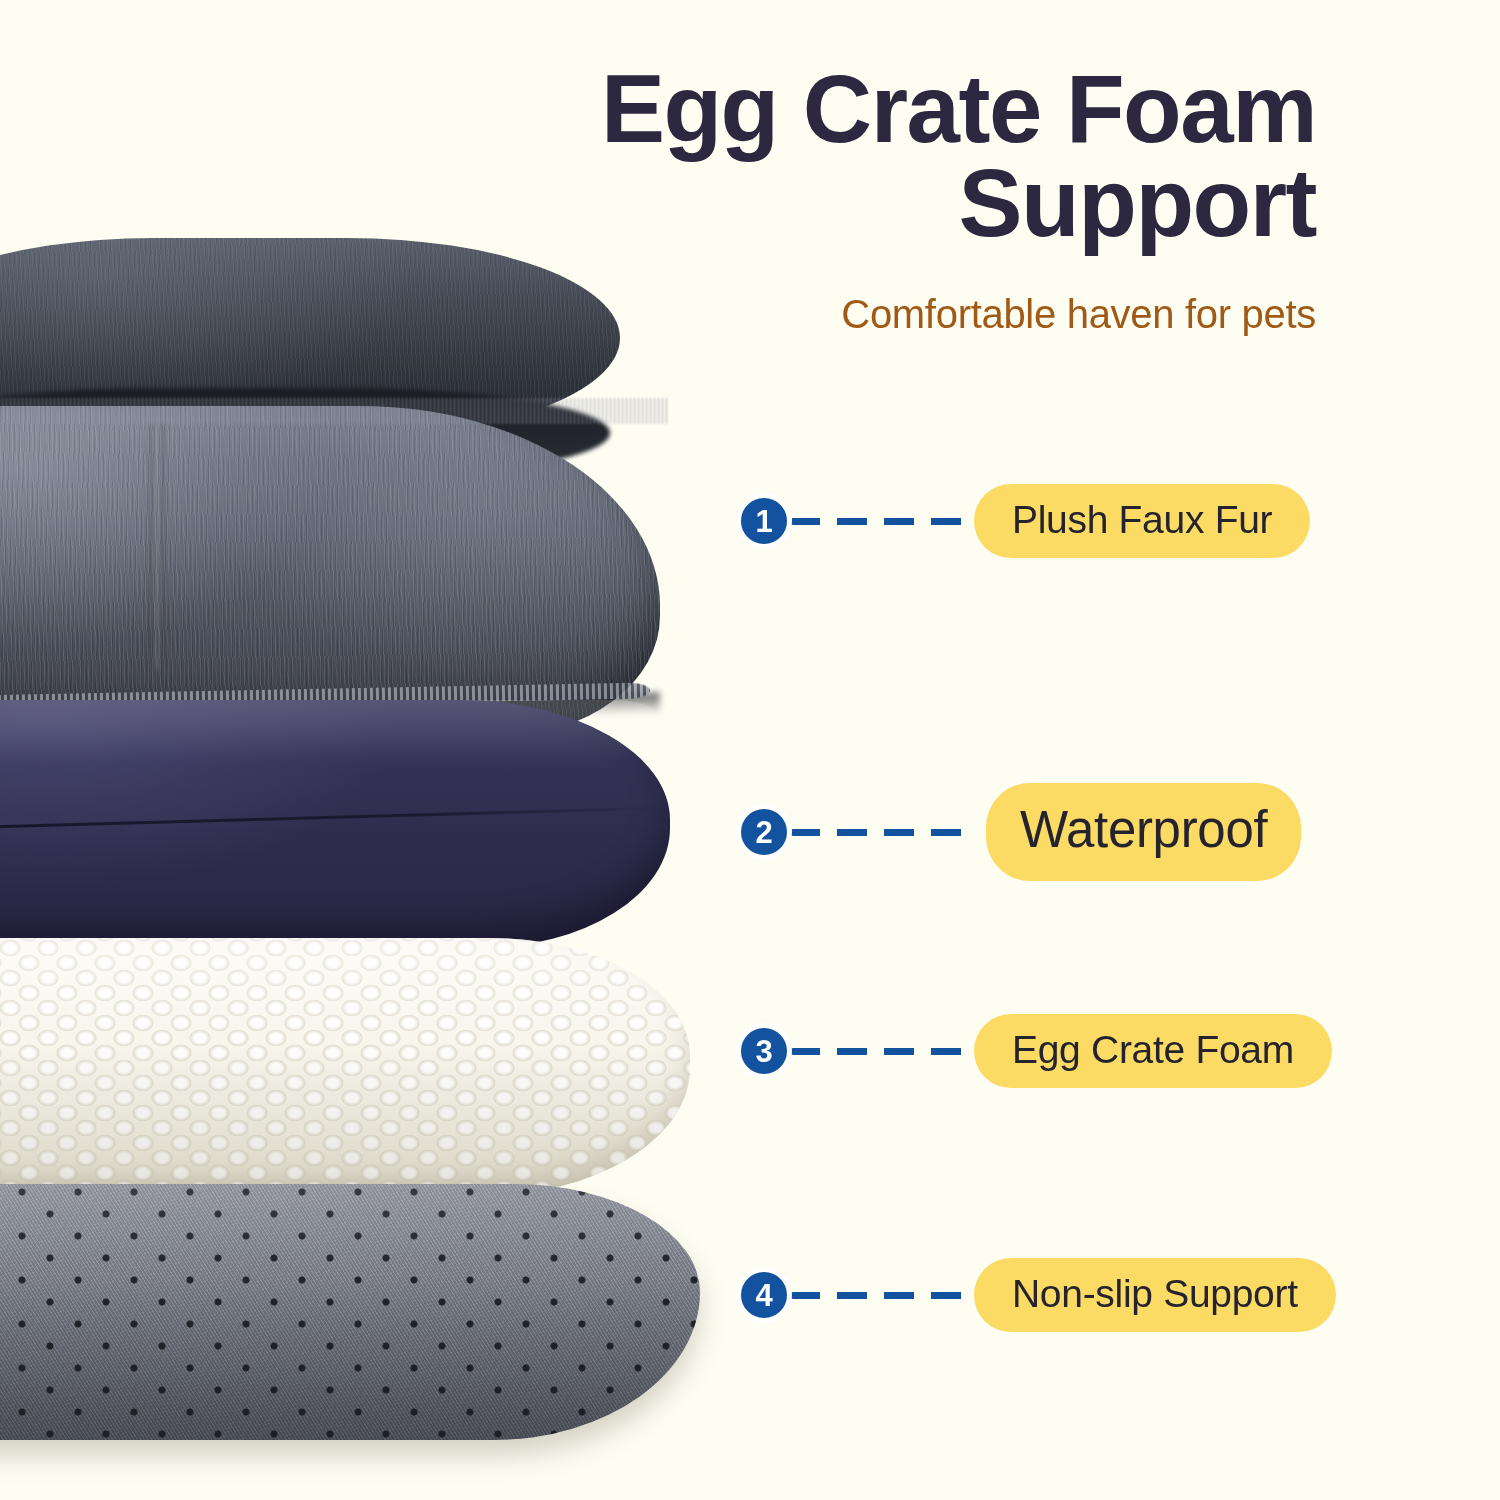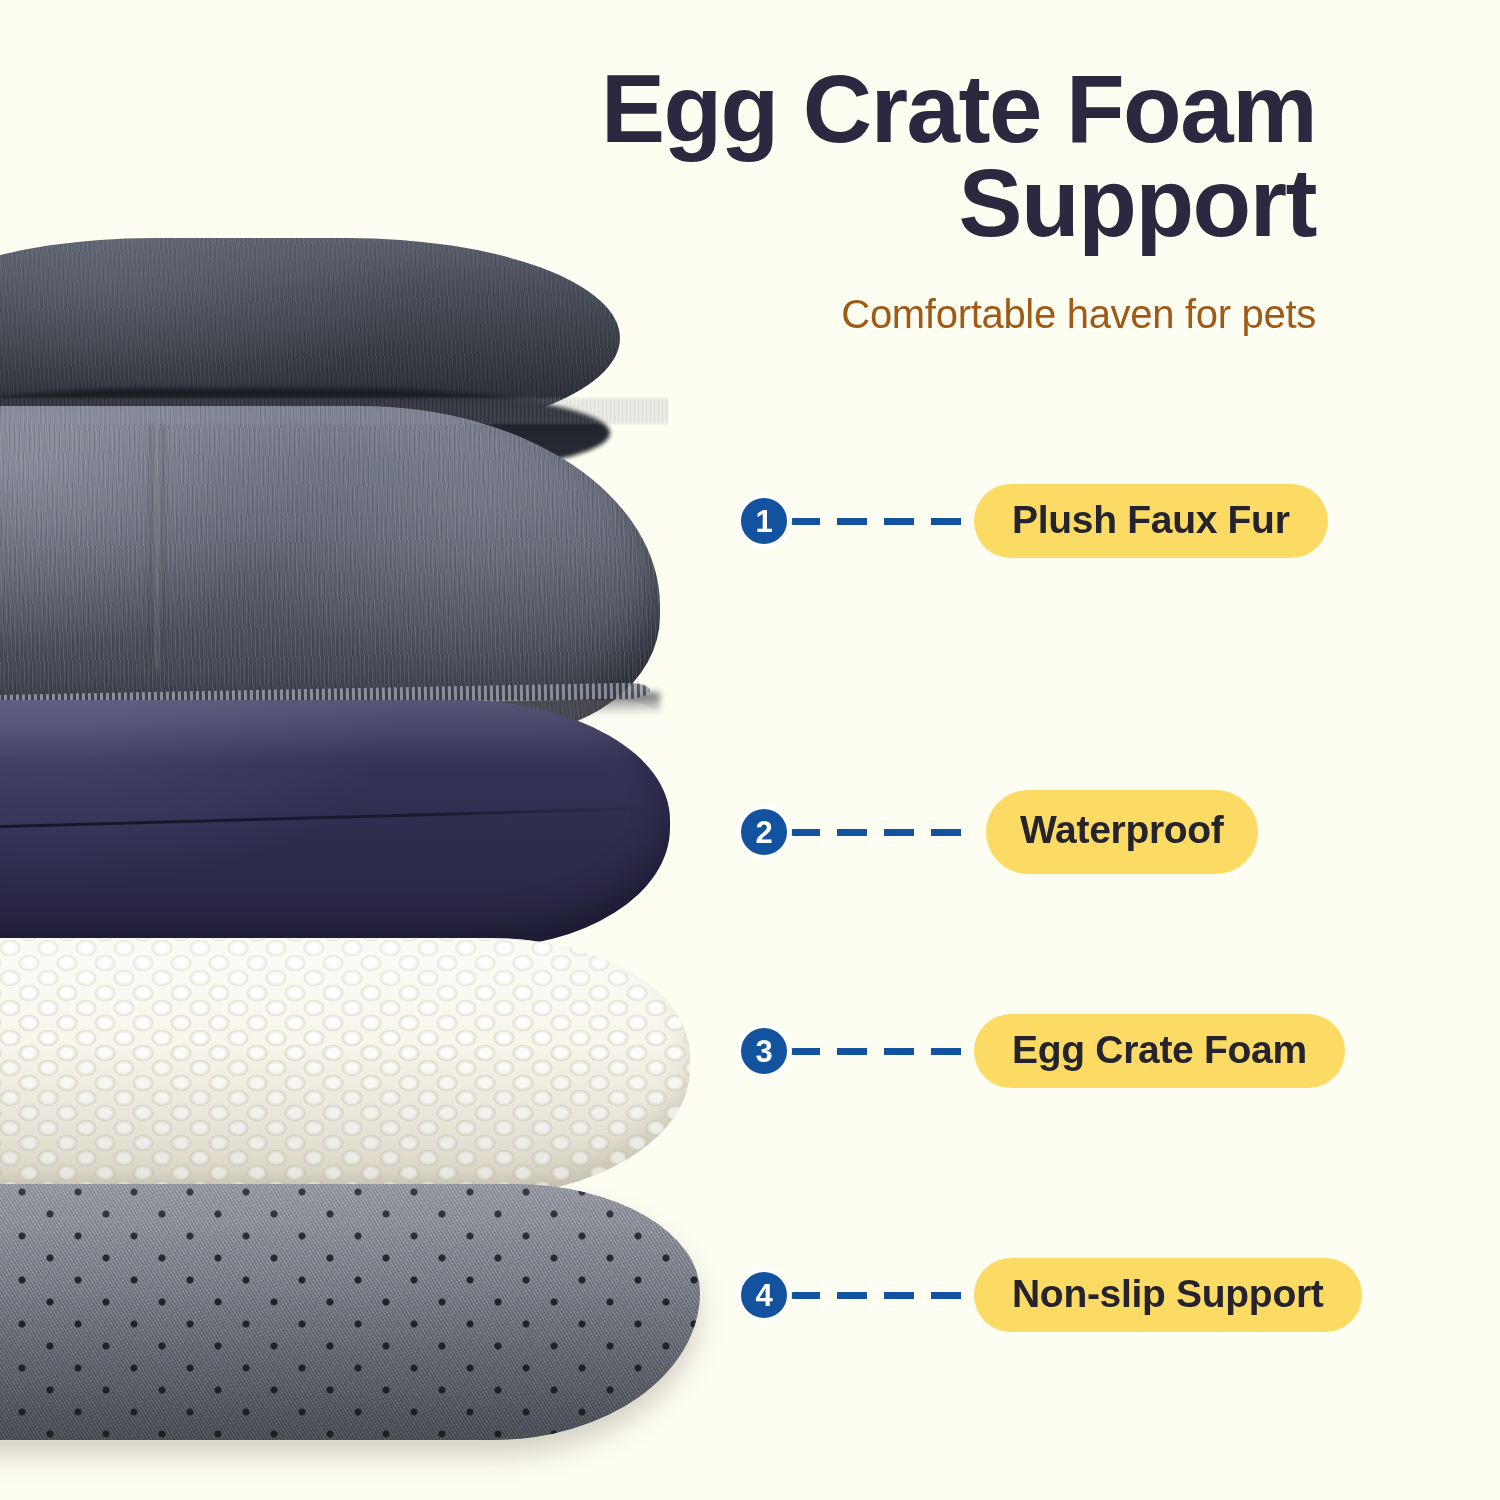--- a/index.html
+++ b/index.html
@@ -286,37 +286,37 @@
     border-radius: 4px;
     margin-left: -2px;
     background-image: repeating-linear-gradient(90deg,
         #12529e 0 30px, rgba(0,0,0,0) 30px 47px);
   }
 
   .pill {
     flex: 0 0 auto;
     background: #fbdb63;
     color: #25232e;
-    font-weight: 700;
+    font-weight: 400;
     border-radius: 44px;
     display: flex;
     flex-direction: column;
     justify-content: center;
     align-items: center;
     text-align: center;
     letter-spacing: -0.3px;
     margin-left: 6px;
   }
   .pill.single {
     font-size: 39px;
     padding: 16px 38px 19px;
     line-height: 1;
   }
   .pill.dual {
-    font-size: 39px;
+    font-size: 51px;
     padding: 18px 34px 22px;
     line-height: 1.12;
     margin-left: 14px;
   }
   .pill span { display: block; }
 
   
   #callout-1 { left: 736px; top: 484px; }
   #callout-1 .dash { width: 178px; }
 

